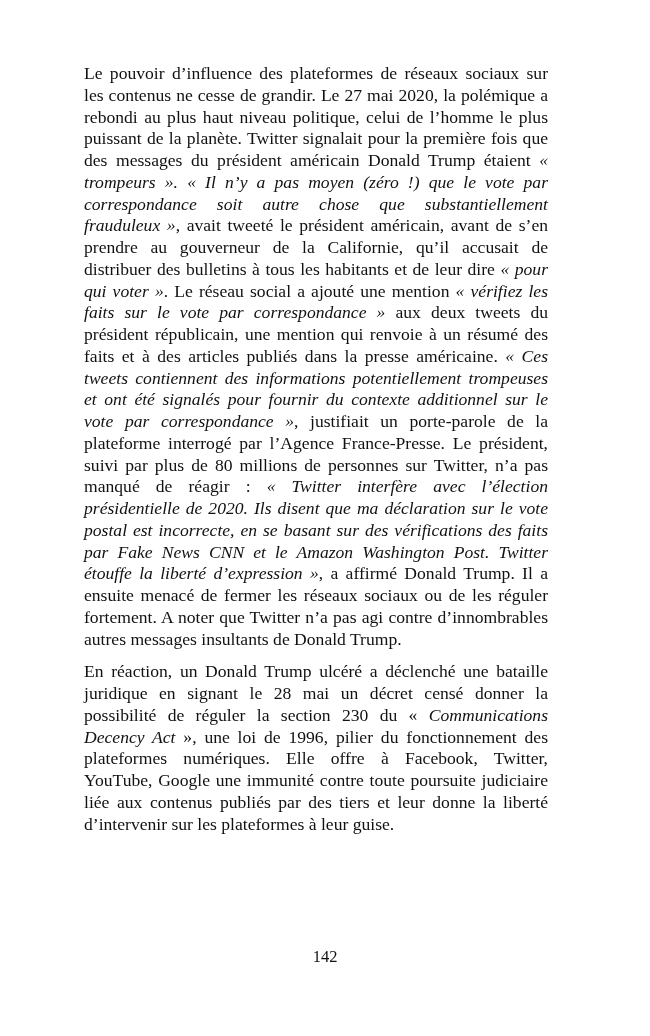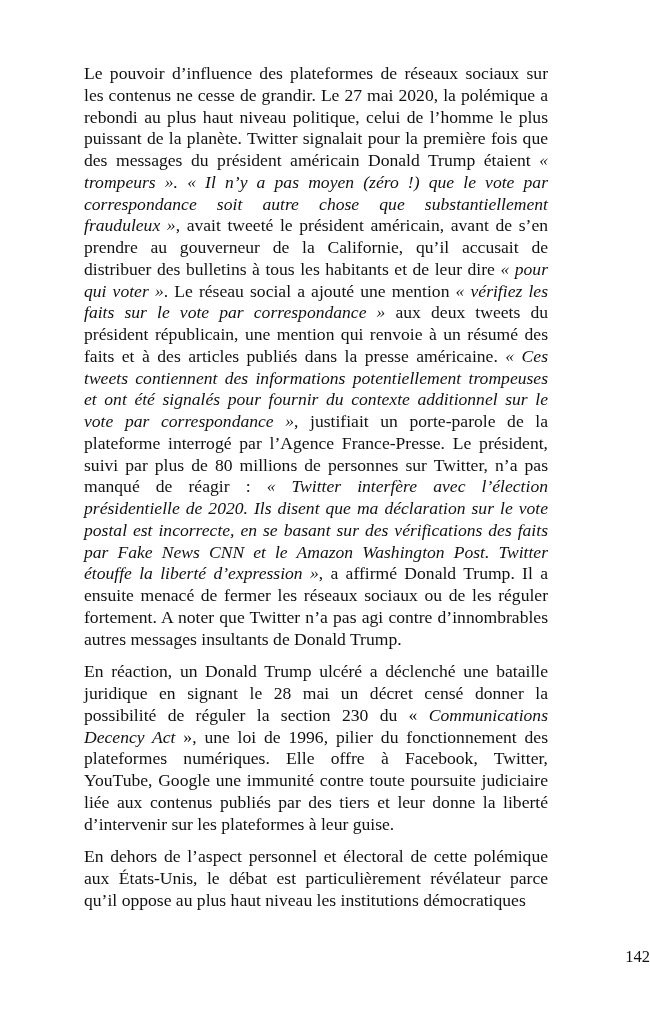--- a/index.html
+++ b/index.html
@@ -27,29 +27,28 @@
       line-height: 21.75px;
       text-align: justify;
       hyphens: none;
     }
     .para i { font-style: italic; }
     .page-number {
       position: absolute;
       left: 0;
       width: 650px;
       top: 947px;
-      text-align: right;
+      text-align: center;
       font-size: 16.5px;
       line-height: 20px;
     }
   </style>
 </head>
 <body>
 
 <div class="page">
   <p class="para"><span>Le pouvoir d’influence des plateformes de réseaux sociaux sur les contenus ne cesse de grandir. Le 27 mai 2020, la polémique a rebondi au plus haut niveau politique, celui de l’homme le plus puissant de la planète. Twitter signalait pour la première fois que des messages du président américain Donald Trump étaient </span><i>« trompeurs ». « Il n’y a pas moyen (zéro !) que le vote par correspondance soit autre chose que substantiellement frauduleux »</i><span>, avait tweeté le président américain, avant de s’en prendre au gouverneur de la Californie, qu’il accusait de distribuer des bulletins à tous les habitants et de leur dire </span><i>« pour qui voter »</i><span>. Le réseau social a ajouté une mention </span><i>« vérifiez les faits sur le vote par correspondance »</i><span> aux deux tweets du président républicain, une mention qui renvoie à un résumé des faits et à des articles publiés dans la presse américaine. </span><i>« Ces tweets contiennent des informations potentiellement trompeuses et ont été signalés pour fournir du contexte additionnel sur le vote par correspondance »</i><span>, justifiait un porte-parole de la plateforme interrogé par l’Agence France-Presse. Le président, suivi par plus de 80 millions de personnes sur Twitter, n’a pas manqué de réagir : </span><i>« Twitter interfère avec l’élection présidentielle de 2020. Ils disent que ma déclaration sur le vote postal est incorrecte, en se basant sur des vérifications des faits par Fake News CNN et le Amazon Washington Post. Twitter étouffe la liberté d’expression »</i><span>, a affirmé Donald Trump. Il a ensuite menacé de fermer les réseaux sociaux ou de les réguler fortement. A noter que Twitter n’a pas agi contre d’innombrables autres messages insultants de Donald Trump.</span></p>
 
   <p class="para"><span>En réaction, un Donald Trump ulcéré a déclenché une bataille juridique en signant le 28 mai un décret censé donner la possibilité de réguler la section 230 du « </span><i>Communications Decency Act</i><span> », une loi de 1996, pilier du fonctionnement des plateformes numériques. Elle offre à Facebook, Twitter, YouTube, Google une immunité contre toute poursuite judiciaire liée aux contenus publiés par des tiers et leur donne la liberté d’intervenir sur les plateformes à leur guise.</span></p>
 
-  <p class="para"><span>En dehors de l’aspect personnel et électoral de cette polémique aux États-Unis, le débat est particulièrement révélateur parce qu’il oppose au plus haut niveau les institutions démocratiques</span></p>
 </div>
 
 <div class="page-number">142</div>
 
 </body></html>

